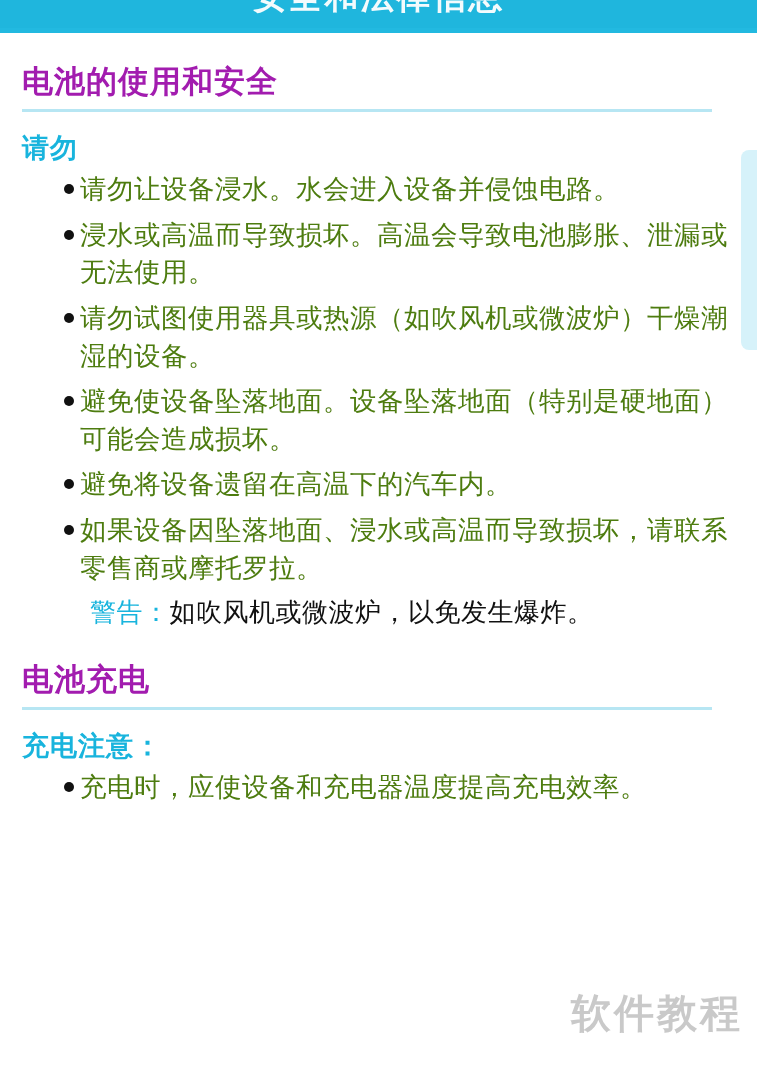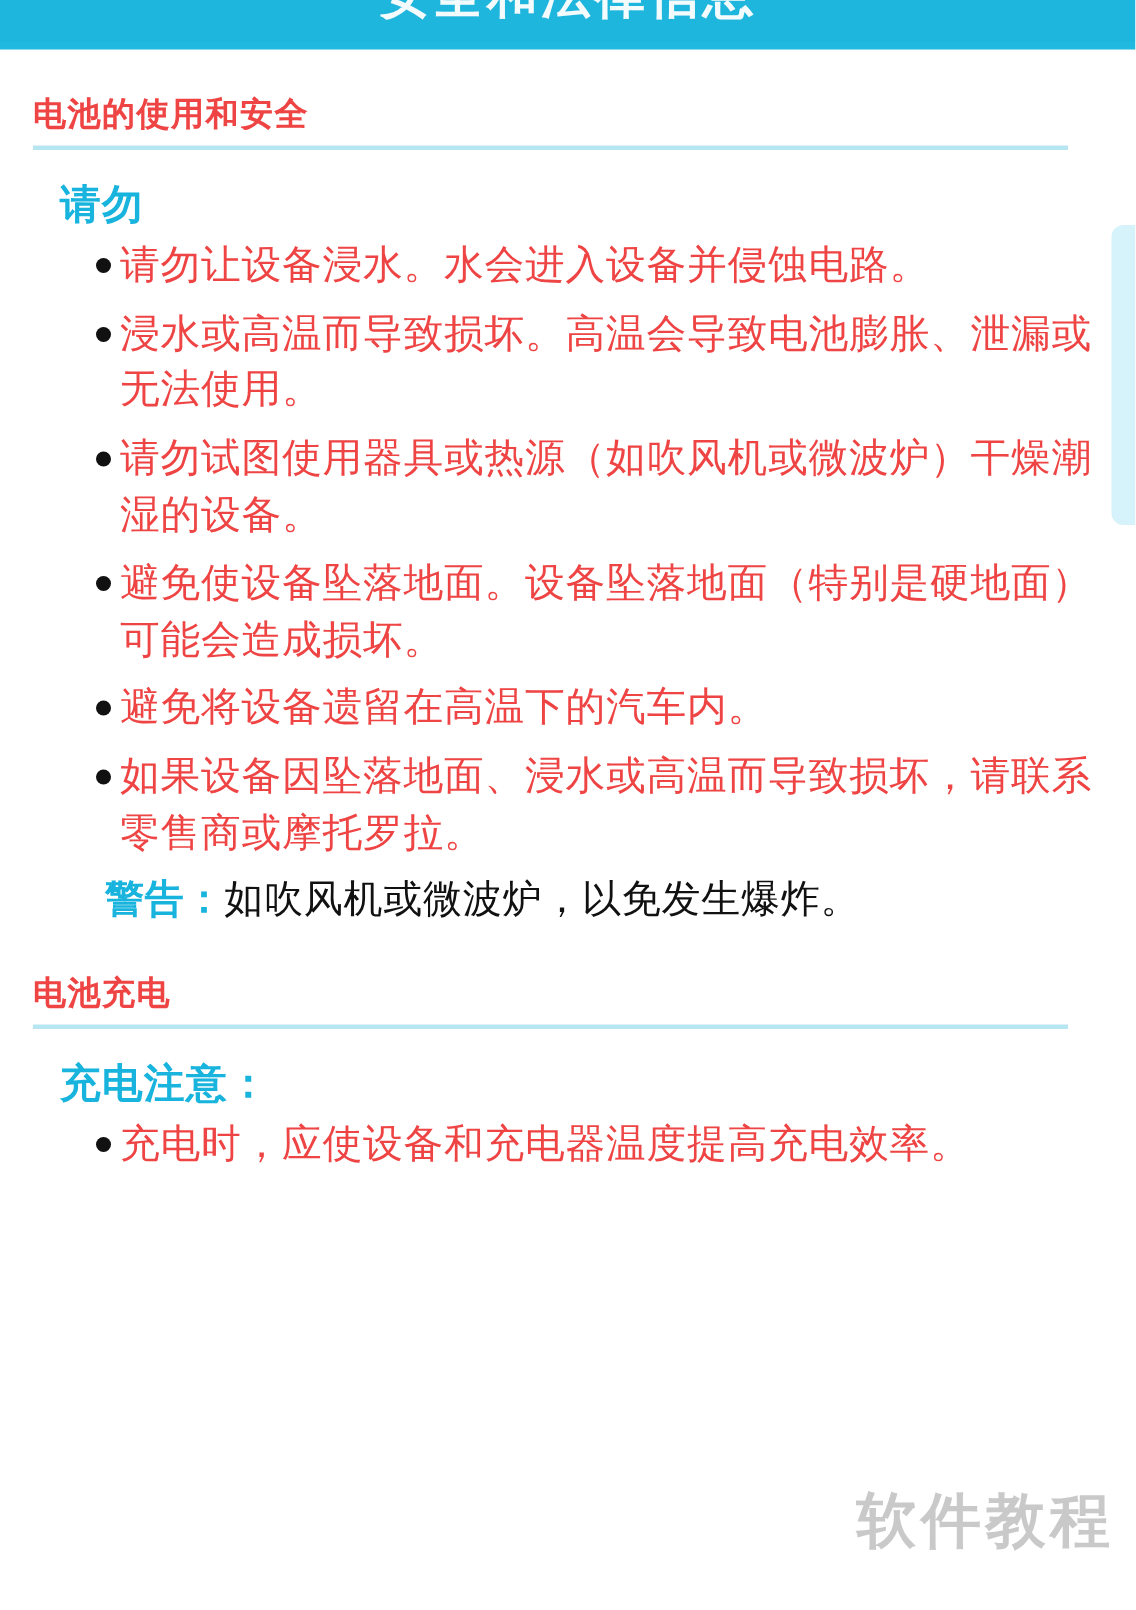--- a/index.html
+++ b/index.html
@@ -62,53 +62,53 @@
   .page {
     position: absolute;
     top: 33px;
     left: 0;
     width: 757px;
     padding: 0 18px 0 22px;
     box-sizing: border-box;
   }
 
   h1.section-title {
-    font-size: 22px;
-    color: #ef4444;
+    font-size: 31px;
+    color: #a21caf;
     font-weight: bold;
     margin: 28px 0 6px 0;
     letter-spacing: 1px;
   }
   .title-rule {
     height: 3px;
     background: #b7e6f3;
     margin: 0 0 4px 0;
     width: 690px;
   }
 
   h2.sub-title {
     font-size: 27px;
     color: #18b4dd;
     font-weight: bold;
-    margin: 18px 0 2px 18px;
+    margin: 18px 0 2px 0;
     letter-spacing: 1px;
   }
 
   ul.bullets {
     list-style: none;
     margin: 4px 0 0 0;
     padding: 0;
   }
   ul.bullets li {
     position: relative;
     padding-left: 58px;
     margin: 0 0 8px 0;
     font-size: 26.5px;
     line-height: 1.42;
-    color: #ef4444;
+    color: #4d7c0f;
     letter-spacing: 0.5px;
   }
   ul.bullets li .dot {
     position: absolute;
     left: 42px;
     top: 14px;
     width: 10px;
     height: 10px;
     background: #111111;
     border-radius: 50%;
@@ -116,21 +116,22 @@
 
   .warning-line {
     font-size: 26px;
     line-height: 1.4;
     color: #111111;
     margin: 6px 0 0 48px;
     letter-spacing: 0.5px;
   }
   .warning-label {
     color: #18b4dd;
-    font-weight: bold;
+    font-weight: normal;
+    margin-left: 20px;
   }
 
   
   .watermark {
     position: absolute;
     right: 14px;
     bottom: 32px;
     font-size: 40px;
     font-weight: bold;
     color: rgba(120,120,120,0.40);

